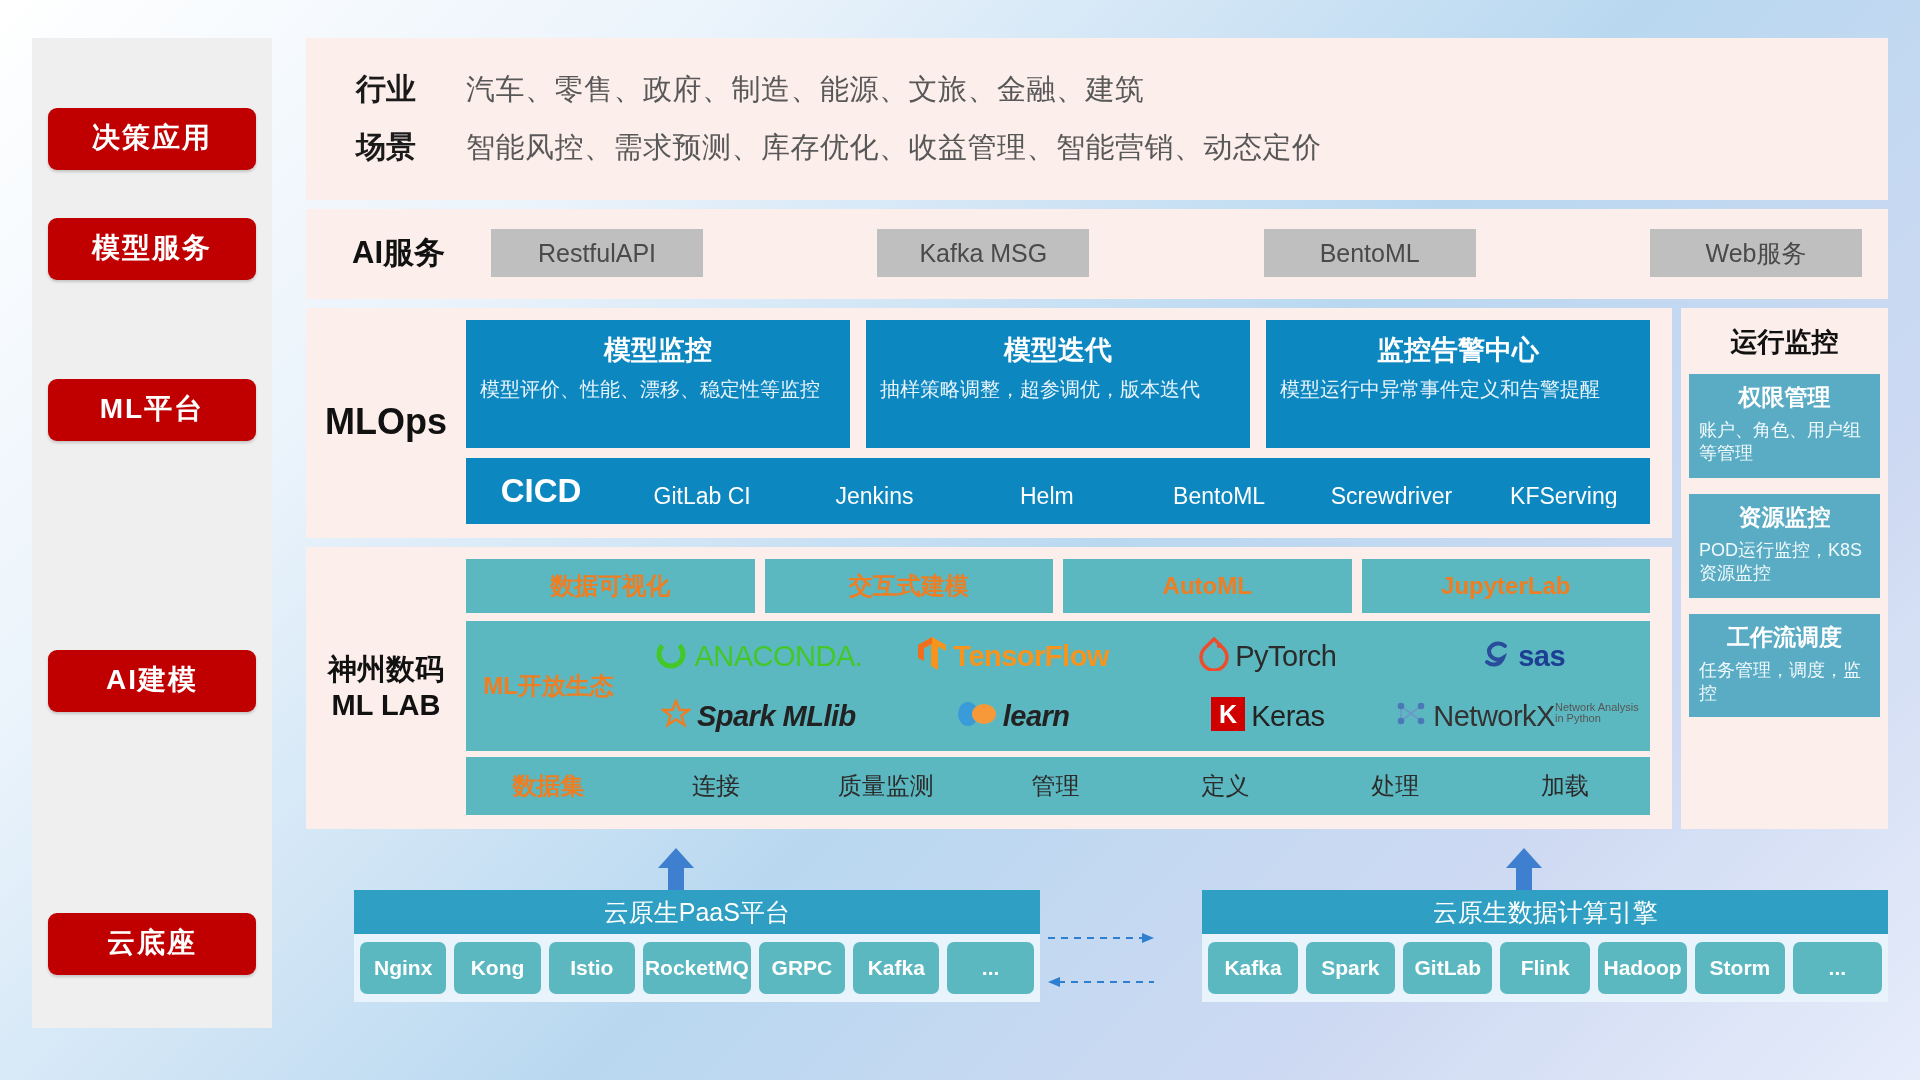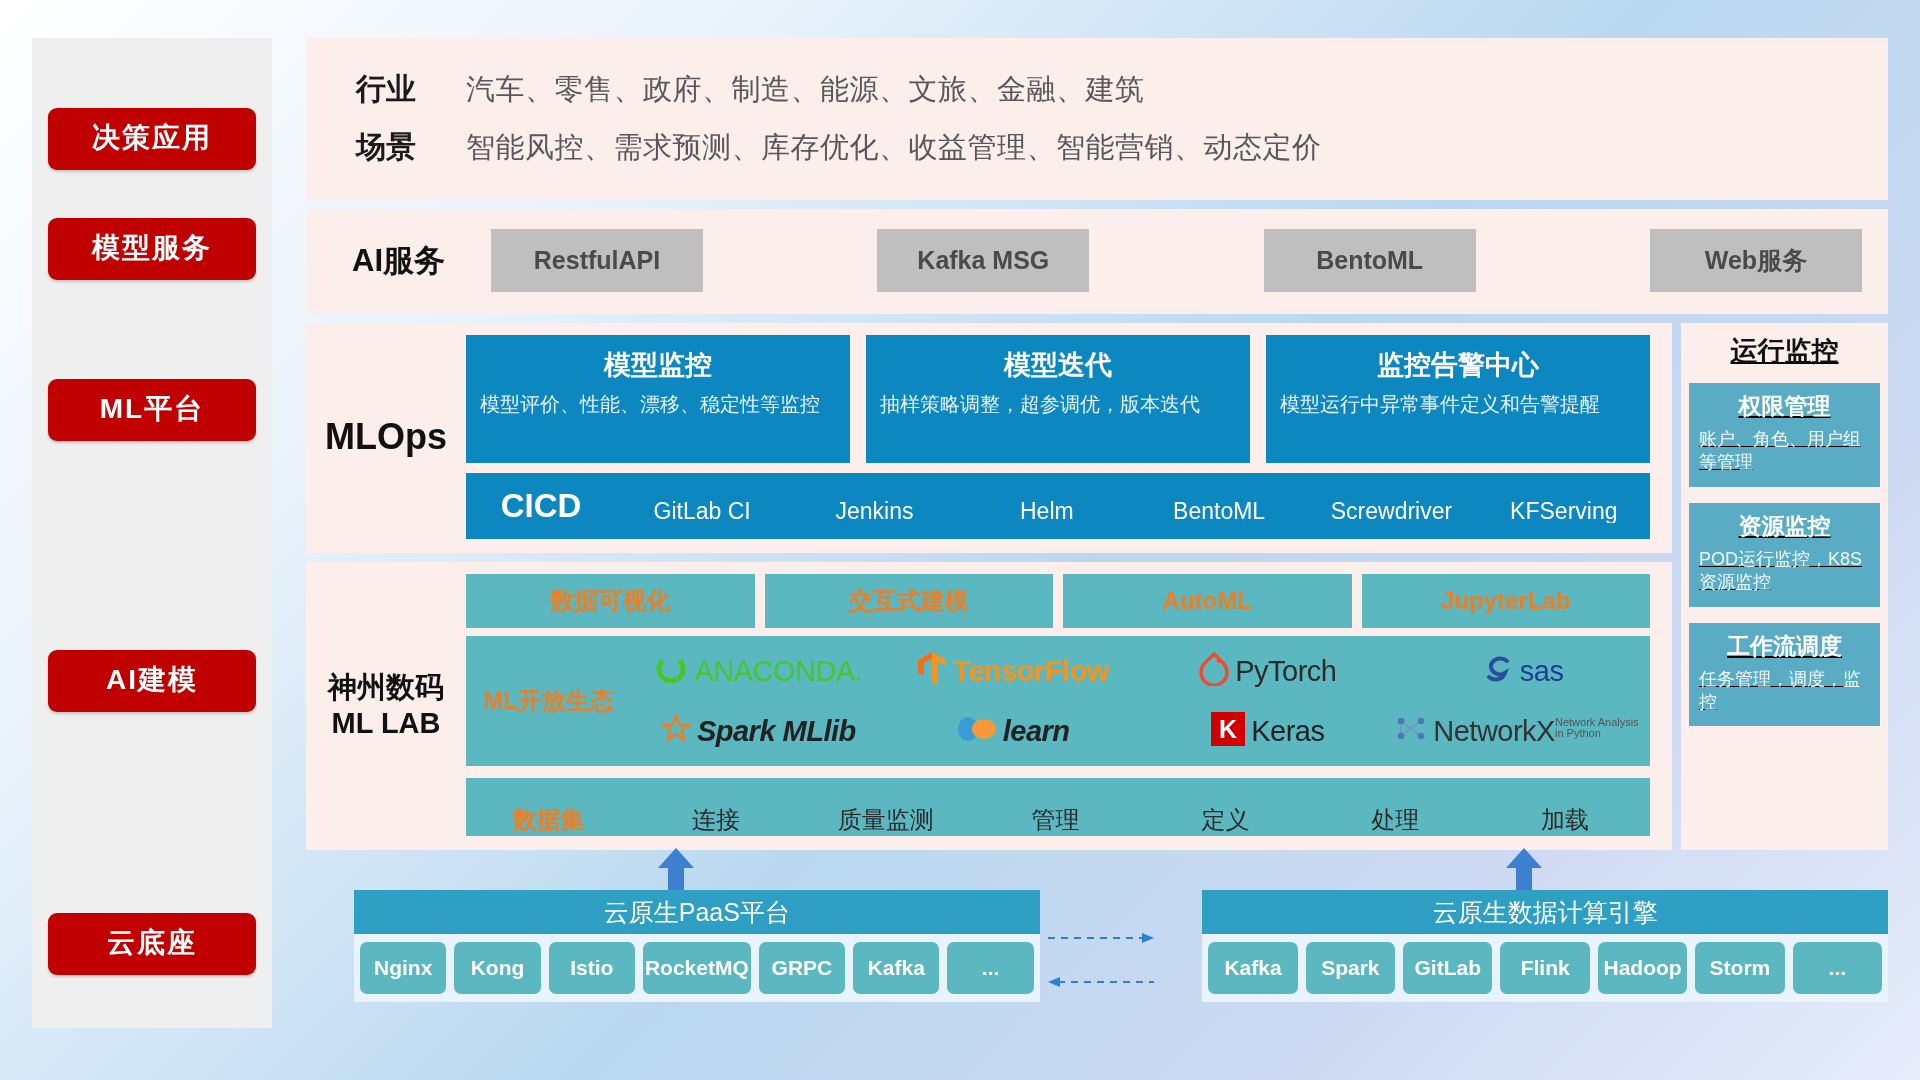--- a/index.html
+++ b/index.html
@@ -60,22 +60,22 @@
   
   #row-ai { display: flex; align-items: center; padding: 20px 0 22px 0; }
   #row-ai .rowlabel {
     width: 185px; flex: none;
     font-size: 31px; font-weight: bold; color: #111;
     text-align: center;
   }
   .ai-chips { flex: 1; display: flex; gap: 0; justify-content: space-between; padding-right: 26px; }
   .ai-chip {
     background: #bfbfbf; color: #4a4a4a;
-    font-size: 25px; font-weight: bold;
-    width: 212px; height: 63px;
+    font-size: 25px; font-weight: normal;
+    width: 212px; height: 48px;
     display: flex; align-items: center; justify-content: center;
   }
 
   
   #mlops-wrap { display: flex; gap: 9px; align-items: stretch; }
   #mlops-band { flex: 1; background: #fceeeb; padding: 12px 22px 14px 0; }
   #mlops-inner { display: flex; }
   #mlops-label {
     width: 160px; flex: none;
     font-size: 36px; font-weight: bold; color: #111;
@@ -107,22 +107,22 @@
   .cicd-item {
     flex: 1; color: #fff; font-size: 23px;
     text-align: center; line-height: 1.05;
     overflow: hidden; padding: 0 2px;
     align-self: flex-start; margin-top: 10px;
   }
 
   
   #monitor-panel {
     width: 207px; flex: none; background: #fceeeb;
-    padding: 4px 8px 12px 8px;
-    display: flex; flex-direction: column; text-decoration: underline;
+    padding: 10px 8px 12px 8px;
+    display: flex; flex-direction: column;
   }
   #monitor-title {
     font-size: 27px; font-weight: bold; color: #111;
     text-align: center; margin: 6px 0 14px 0;
   }
   .mon-card {
     background: #5aacc4; margin-bottom: 16px;
     padding: 8px 10px 12px 10px;
   }
   .mon-card h5 {
@@ -156,22 +156,22 @@
     width: 165px; flex: none; color: #ef7d22;
     font-size: 24px; font-weight: bold;
     display: flex; align-items: center; justify-content: center;
   }
   .logo-grid { flex: 1; display: flex; flex-direction: column; justify-content: center; gap: 2px; }
   .logo-row { display: flex; align-items: center; }
   .logo-cell { flex: 1; display: flex; align-items: center; justify-content: center; gap: 6px; height: 58px; }
   .logo-txt { font-size: 29px; letter-spacing: -.5px; }
 
   .lab-dataset {
-    background: #5cb8c0; display: flex; align-items: flex-end;
-    height: 58px; margin-top: 12px;
+    background: #5cb8c0; display: flex; align-items: center;
+    height: 58px; margin-top: 6px;
   }
   .lab-dataset .dslabel {
     width: 165px; flex: none; color: #ef7d22;
     font-size: 24px; font-weight: bold; text-align: center;
   }
   .ds-items { flex: 1; display: flex; }
   .ds-item { flex: 1; text-align: center; color: #2b2b2b; font-size: 24px; }
 
   
   #bottom { position: absolute; left: 306px; top: 890px; width: 1582px; display: flex; }
@@ -323,21 +323,21 @@
                       </svg>
                     </span>
                     <span class="logo-txt" style="color:#2b2b2b;">PyTorch</span>
                   </div>
                   <div class="logo-cell">
                     <span>
                       <svg width="32" height="32" viewBox="0 0 32 32">
                         <path d="M25 8 A10 10 0 0 0 9 12 A9 9 0 0 0 23 20 A10 10 0 0 1 7 24" fill="none" stroke="#2a4d9b" stroke-width="4" stroke-linecap="round"></path>
                       </svg>
                     </span>
-                    <span class="logo-txt" style="color:#1c3f94; font-weight:normal;">sas</span>
+                    <span class="logo-txt" style="color:#1c3f94; font-weight:bold;">sas</span>
                   </div>
                 </div>
 
                 <div class="logo-row">
                   <div class="logo-cell">
                     <span>
                       <svg width="30" height="30" viewBox="0 0 30 30">
                           <polygon points="15,2 18.6,11 28,11 20.4,16.6 23.3,26 15,20.2 6.7,26 9.6,16.6 2,11 11.4,11" fill="none" stroke="#ef7d22" stroke-width="2.4"></polygon>
                         </svg>
                     </span>

